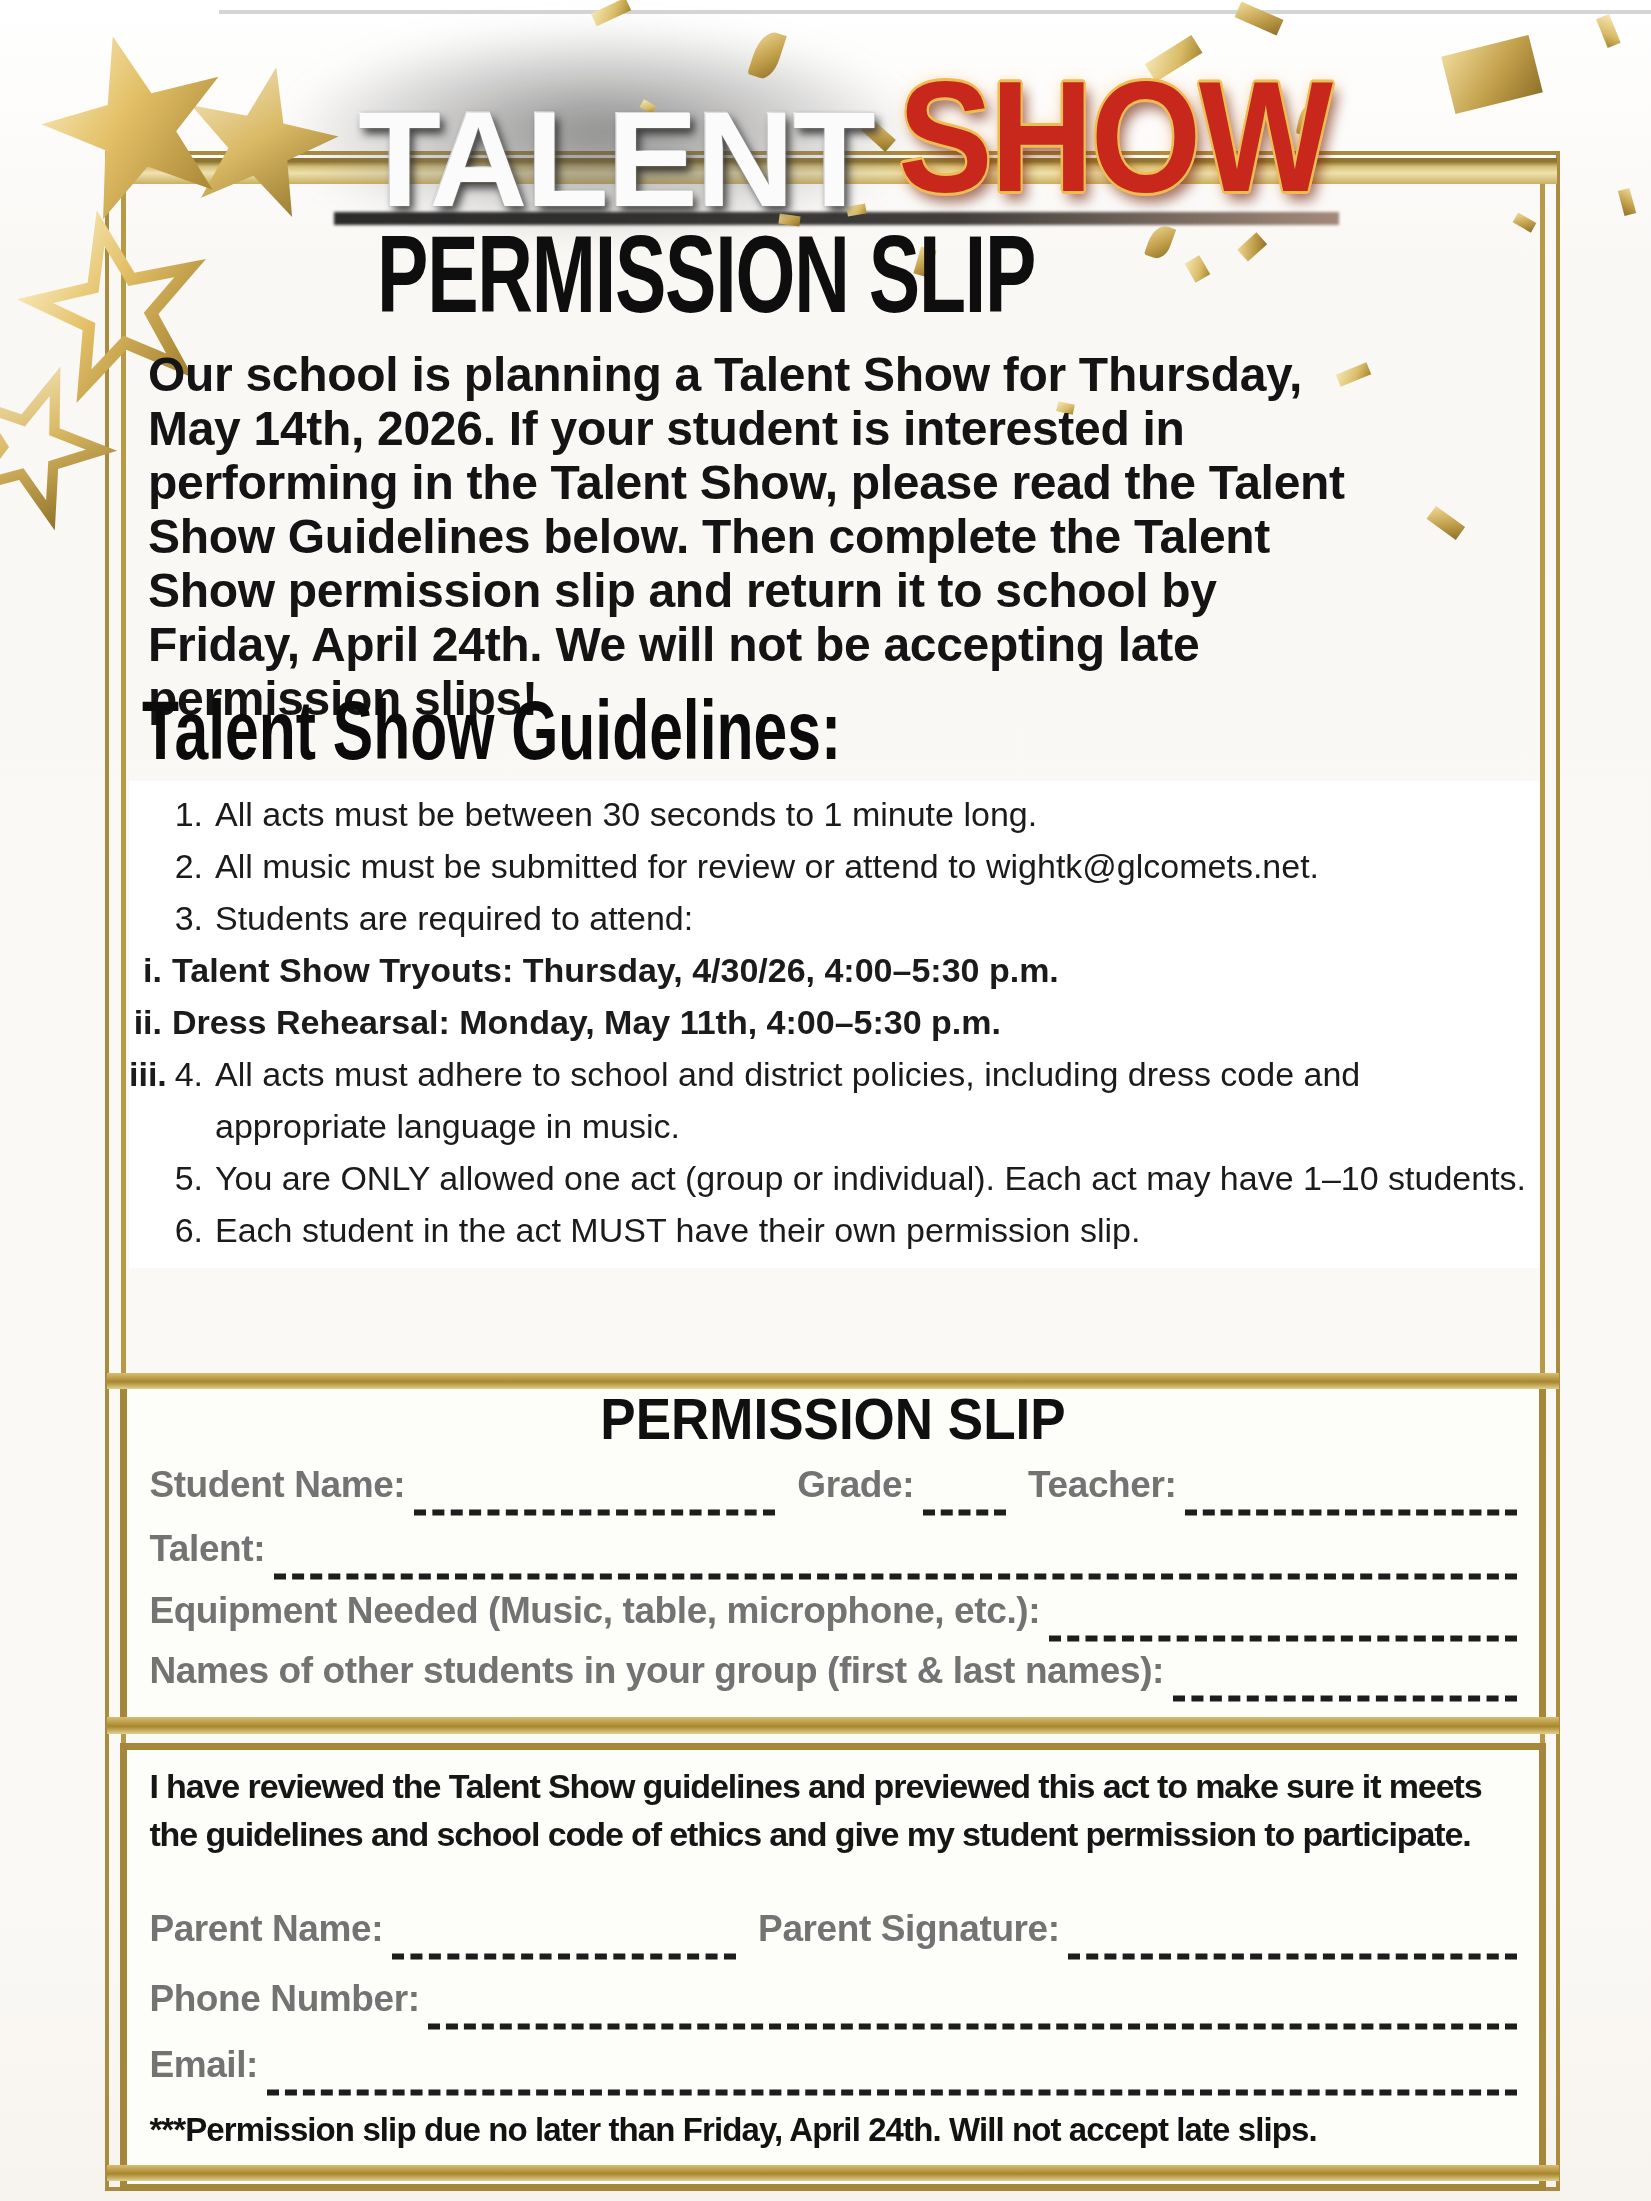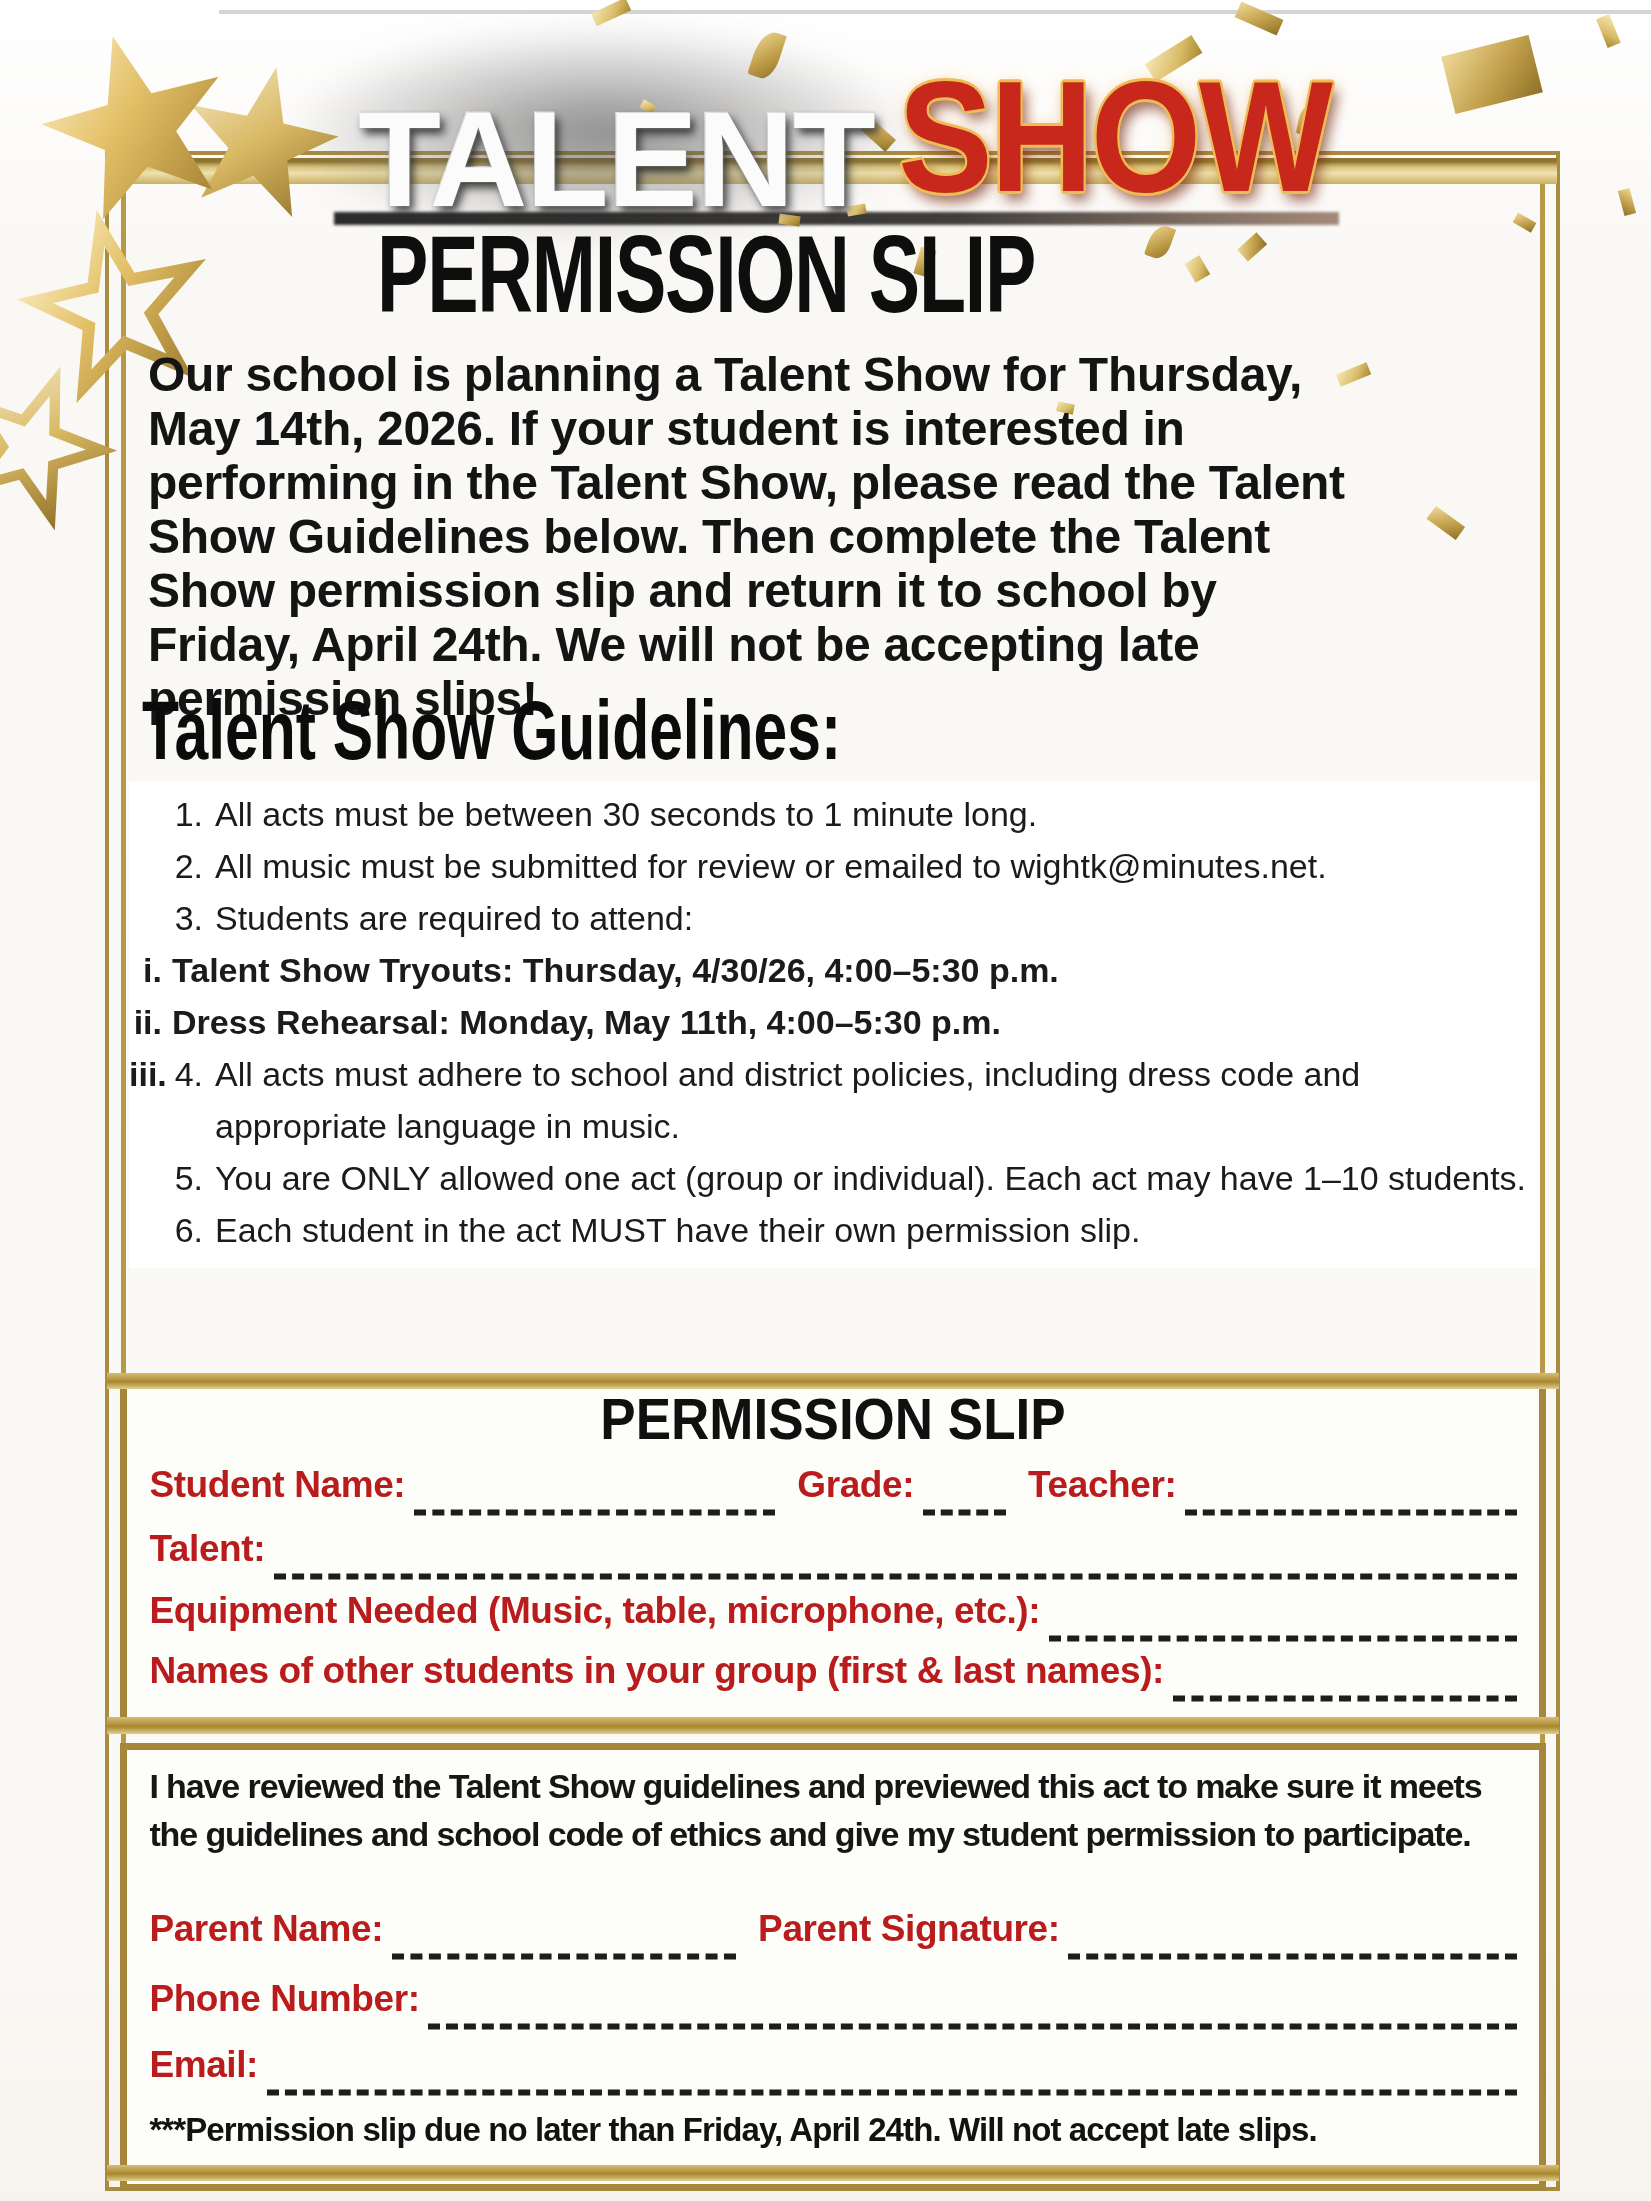--- a/index.html
+++ b/index.html
@@ -48,21 +48,21 @@
   .box1{top:1375px;height:356px;}
   .box2{top:1743px;height:448px;}
   .band{position:absolute;left:107px;width:1452px;z-index:6;
     background:linear-gradient(180deg,#d8bd72 0%,#a7862e 55%,#e3cf8e 100%);}
   .band1{top:1373px;height:15.5px;}
   .band2{top:1717px;height:17px;}
   .band3{top:2165px;height:15.5px;}
   .form-head{position:absolute;left:0;top:8.6px;width:100%;text-align:center;font-weight:bold;font-size:53px;
     line-height:57px;letter-spacing:0;transform:scaleY(1.08);color:#101010;}
   .row{position:absolute;left:22.4px;right:22.4px;display:flex;align-items:flex-end;}
-  .lbl{white-space:nowrap;font-weight:bold;font-size:37px;line-height:45px;letter-spacing:-0.4px;color:#b91c1c;}
+  .lbl{white-space:nowrap;font-weight:bold;font-size:37px;line-height:45px;letter-spacing:-0.4px;color:#737373;}
   .blank{border-bottom:6px dashed #1d1d1d;height:40px;margin-left:8.6px;transform:translateY(8.6px);}
   .ml{margin-left:22.4px;}
   .grow{flex:1;}
   .w420{width:361px;} .w96{width:83px;} .w400{width:344px;}
   .r1{top:79px;} .r2{top:143px;} .r3{top:205px;} .r4{top:265px;}
   .agree-p{position:absolute;left:22.4px;top:12px;width:1364px;font-weight:bold;font-size:34px;line-height:48px;
     letter-spacing:-1.1px;color:#161616;}
   .pr1{top:155px;} .pr2{top:225px;} .pr3{top:291px;}
   .footnote{position:absolute;left:22.4px;top:361px;font-weight:bold;font-size:33px;letter-spacing:-0.9px;
     white-space:nowrap;color:#121212;}
@@ -131,21 +131,21 @@
   <div class="intro">Our school is planning a Talent Show for Thursday, May 14th, 2026. If your student is interested in performing in the Talent Show, please read the Talent Show Guidelines below. Then complete the Talent Show permission slip and return it to school by Friday, April 24th. We will not be accepting late permission slips!</div>
 
   <div class="g-head">Talent Show Guidelines:</div>
   <div class="g-list">
     <div class="g-item">
       <span class="num">1.</span>
       <span class="txt">All acts must be between 30 seconds to 1 minute long.</span>
     </div>
     <div class="g-item">
       <span class="num">2.</span>
-      <span class="txt">All music must be submitted for review or emailed to wightk@minutes.net.</span>
+      <span class="txt">All music must be submitted for review or attend to wightk@glcomets.net.</span>
     </div>
     <div class="g-item">
       <span class="num">3.</span>
       <span class="txt">Students are required to attend:</span>
     </div>
     <div class="g-item roman">
       <span class="num">i.</span>
       <span class="txt">Talent Show Tryouts: Thursday, 4/30/26, 4:00–5:30 p.m.</span>
     </div>
     <div class="g-item roman">

